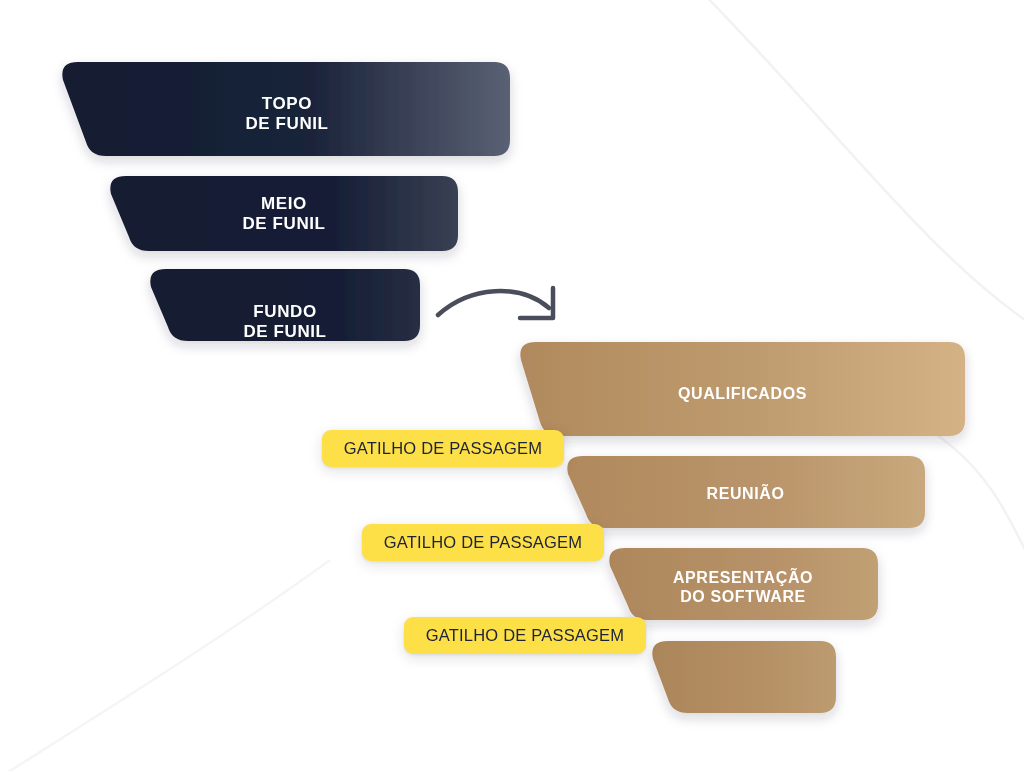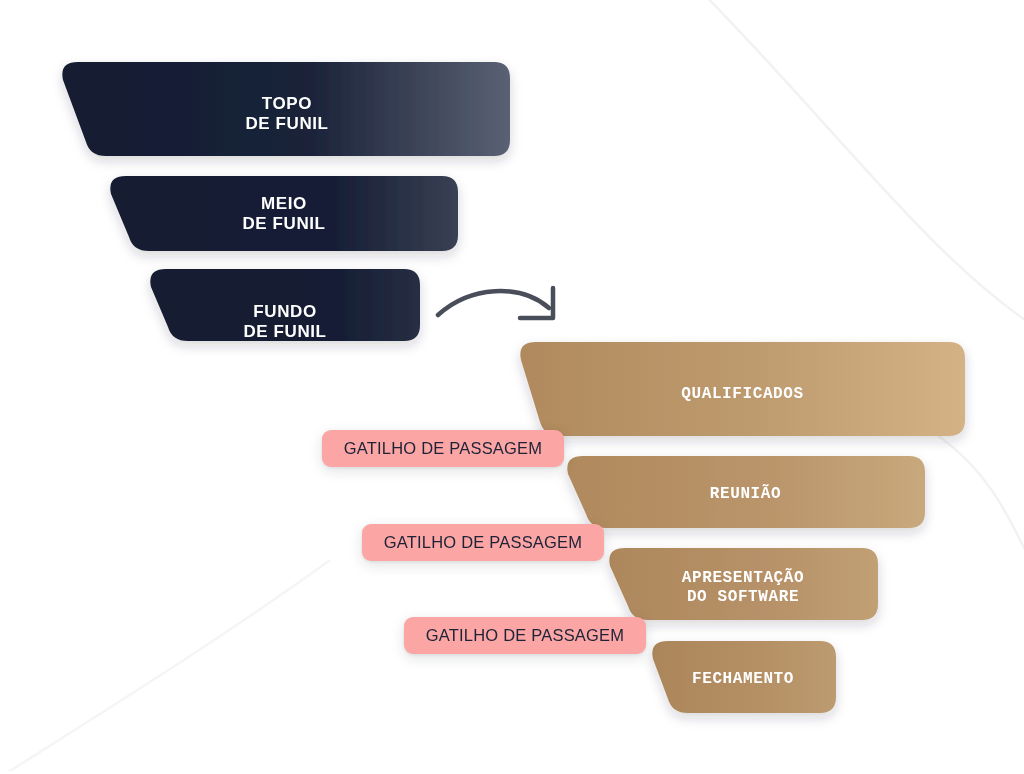--- a/index.html
+++ b/index.html
@@ -40,25 +40,24 @@
     letter-spacing: 0.6px;
     line-height: 1.18;
     white-space: pre-line;
     pointer-events: none;
   }
   .dark-label {
     font-size: 17px;
   }
   .gold-label {
     font-size: 16px;
-    font-family: Liberation Mono, monospace;
   }
   .badge {
     position: absolute;
-    background: #fca5a5;
+    background: #fde047;
     border-radius: 9px;
     box-shadow: 0 4px 14px rgba(25,30,50,0.13), 0 1px 3px rgba(25,30,50,0.08);
     display: flex;
     align-items: center;
     justify-content: center;
     color: #1d2337;
     font-size: 16.5px;
     letter-spacing: 0.2px;
     font-weight: normal;
   }
@@ -145,21 +144,20 @@
   <div class="stage-label dark-label" style="left:150px; top:302px; width:270px;">FUNDO
 DE FUNIL</div>
 
   <div class="stage-label gold-label" style="left:520px; top:385px; width:445px;">QUALIFICADOS</div>
 
   <div class="stage-label gold-label" style="left:608px; top:569px; width:270px;">APRESENTAÇÃO
 DO SOFTWARE</div>
 
   <div class="stage-label gold-label" style="left:566px; top:485px; width:359px;">REUNIÃO</div>
 
-  <div class="stage-label gold-label" style="left:650px; top:670px; width:186px;">FECHAMENTO</div>
 
   <div class="badge" style="left:322px; top:430px; width:242px; height:37px;">
     <span>GATILHO DE PASSAGEM</span>
   </div>
 
   <div class="badge" style="left:362px; top:524px; width:242px; height:37px;">
     <span>GATILHO DE PASSAGEM</span>
   </div>
 
   <div class="badge" style="left:404px; top:617px; width:242px; height:37px;">

